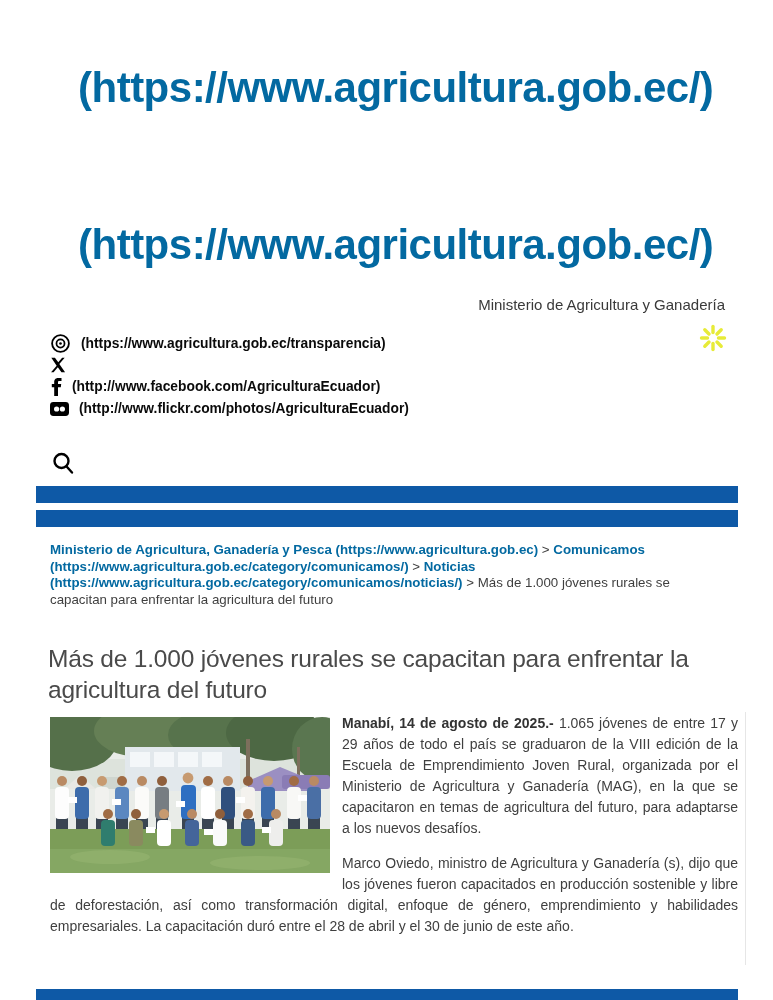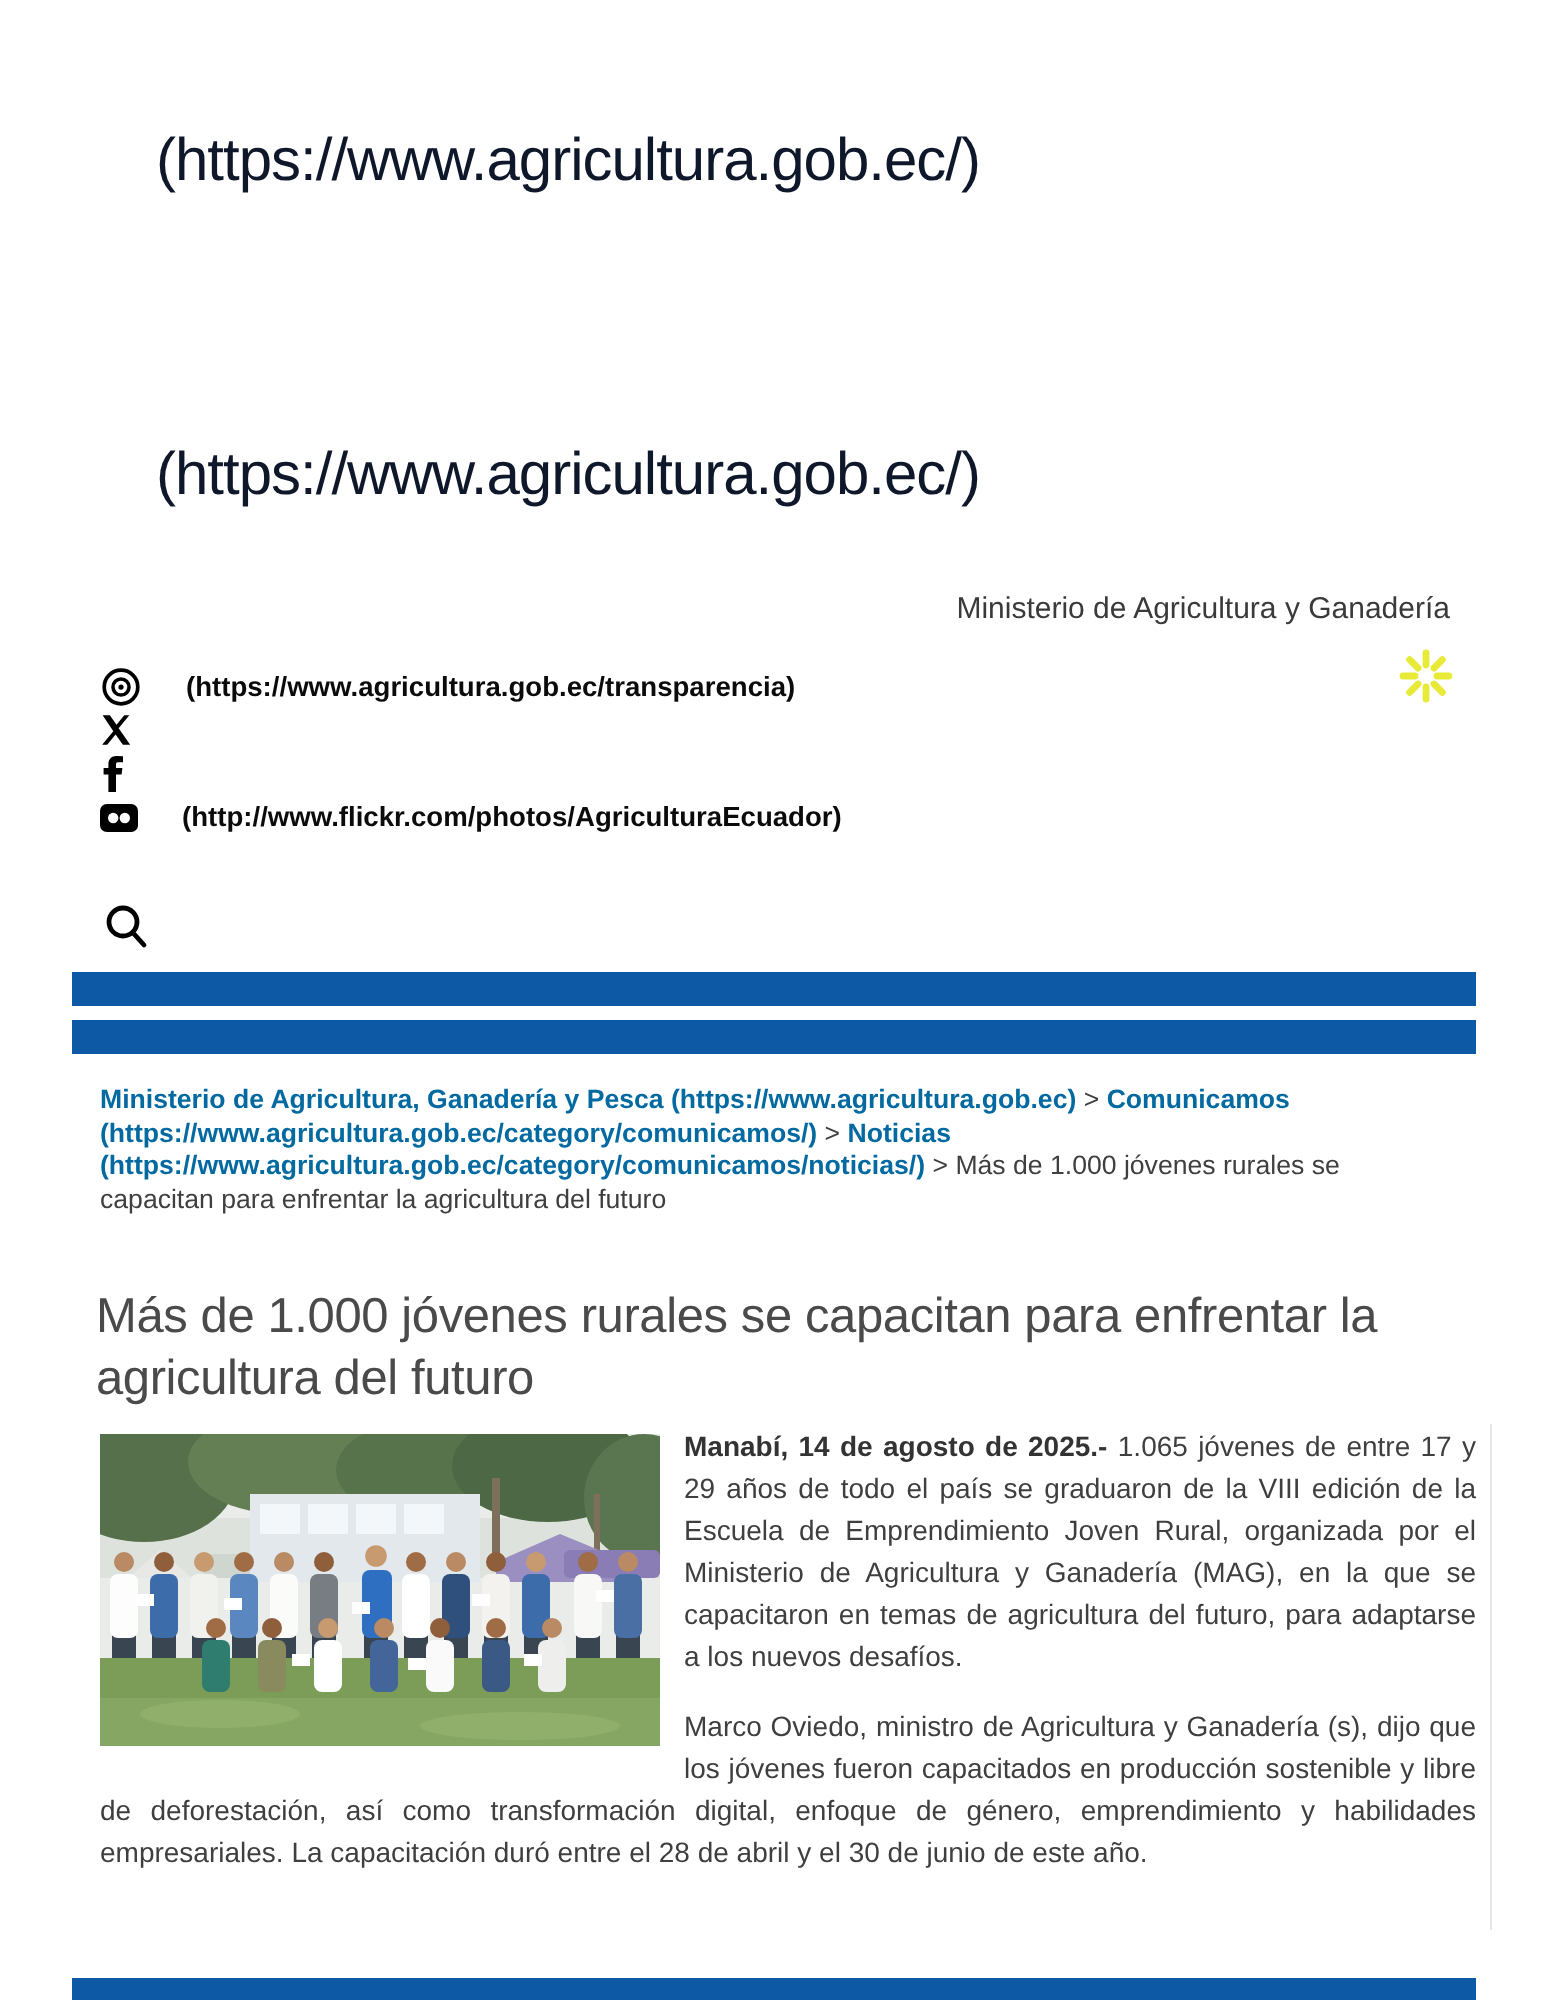--- a/index.html
+++ b/index.html
@@ -1,32 +1,32 @@
 <!DOCTYPE html>
 <html><head>
 <meta charset="utf-8">
 <style>
   * { margin:0; padding:0; box-sizing:border-box; }
   html,body { width:773px; height:1000px; background:#ffffff; overflow:hidden;
               font-family:"Liberation Sans", sans-serif; position:relative; }
   a { color:inherit; text-decoration:none; }
 
-  .logo-link { position:absolute; left:78px; font-size:30px; font-weight:400;
-               color:#0f172a; letter-spacing:-0.5px; white-space:nowrap; }
+  .logo-link { position:absolute; left:78px; font-size:42px; font-weight:700;
+               color:#0369a1; letter-spacing:-0.5px; white-space:nowrap; }
   .logo-top    { top:64px; }
   .logo-bottom { top:221px; }
 
   .ministry-name { position:absolute; top:296px; right:48px; font-size:15px;
                    color:#3a3a3a; }
 
   .spinner { position:absolute; left:699px; top:324px; width:28px; height:28px; }
 
   .social-list { position:absolute; left:50px; top:333px; list-style:none; }
   .social-item { display:flex; align-items:center; gap:6px; height:21.6px; }
-  .social-item a { display:flex; align-items:center; gap:22px; font-size:13.8px;
+  .social-item a { display:flex; align-items:center; gap:10px; font-size:13.8px;
                    font-weight:700; color:#0b0b0b; white-space:nowrap; }
   .s-icon { display:inline-flex; flex:0 0 auto; }
 
   .search-btn { position:absolute; left:51px; top:450px; width:26px; height:28px;
                 cursor:pointer; }
 
   .blue-bar { position:absolute; left:36px; width:702px; height:17px;
               background:#0e59a6; }
   .bar-1 { top:486px; }
   .bar-2 { top:510px; }
@@ -96,20 +96,21 @@
       </span>
     </a>
   </li>
   <li class="social-item">
     <a>
       <span class="s-icon">
         <svg width="12" height="18" viewBox="0 0 12 18">
           <path d="M8 6V4.2C8 3.3 8.6 3.1 9.1 3.1H11.5V0.1L8.3 0C4.9 0 4.2 2.5 4.2 4V6H1.8v3.2h2.4V18H8V9.2h2.8L11.2 6H8z" fill="#000"></path>
         </svg>
       </span>
+      <span>(http://www.facebook.com/AgriculturaEcuador)</span>
     </a>
   </li>
   <li class="social-item">
     <a>
       <span class="s-icon">
         <svg width="19" height="14" viewBox="0 0 19 14">
           <rect width="19" height="14" rx="3.4" fill="#000"></rect>
           <circle cx="6.6" cy="7" r="2.6" fill="#fff"></circle>
           <circle cx="12.4" cy="7" r="2.6" fill="#fff"></circle>
         </svg>

